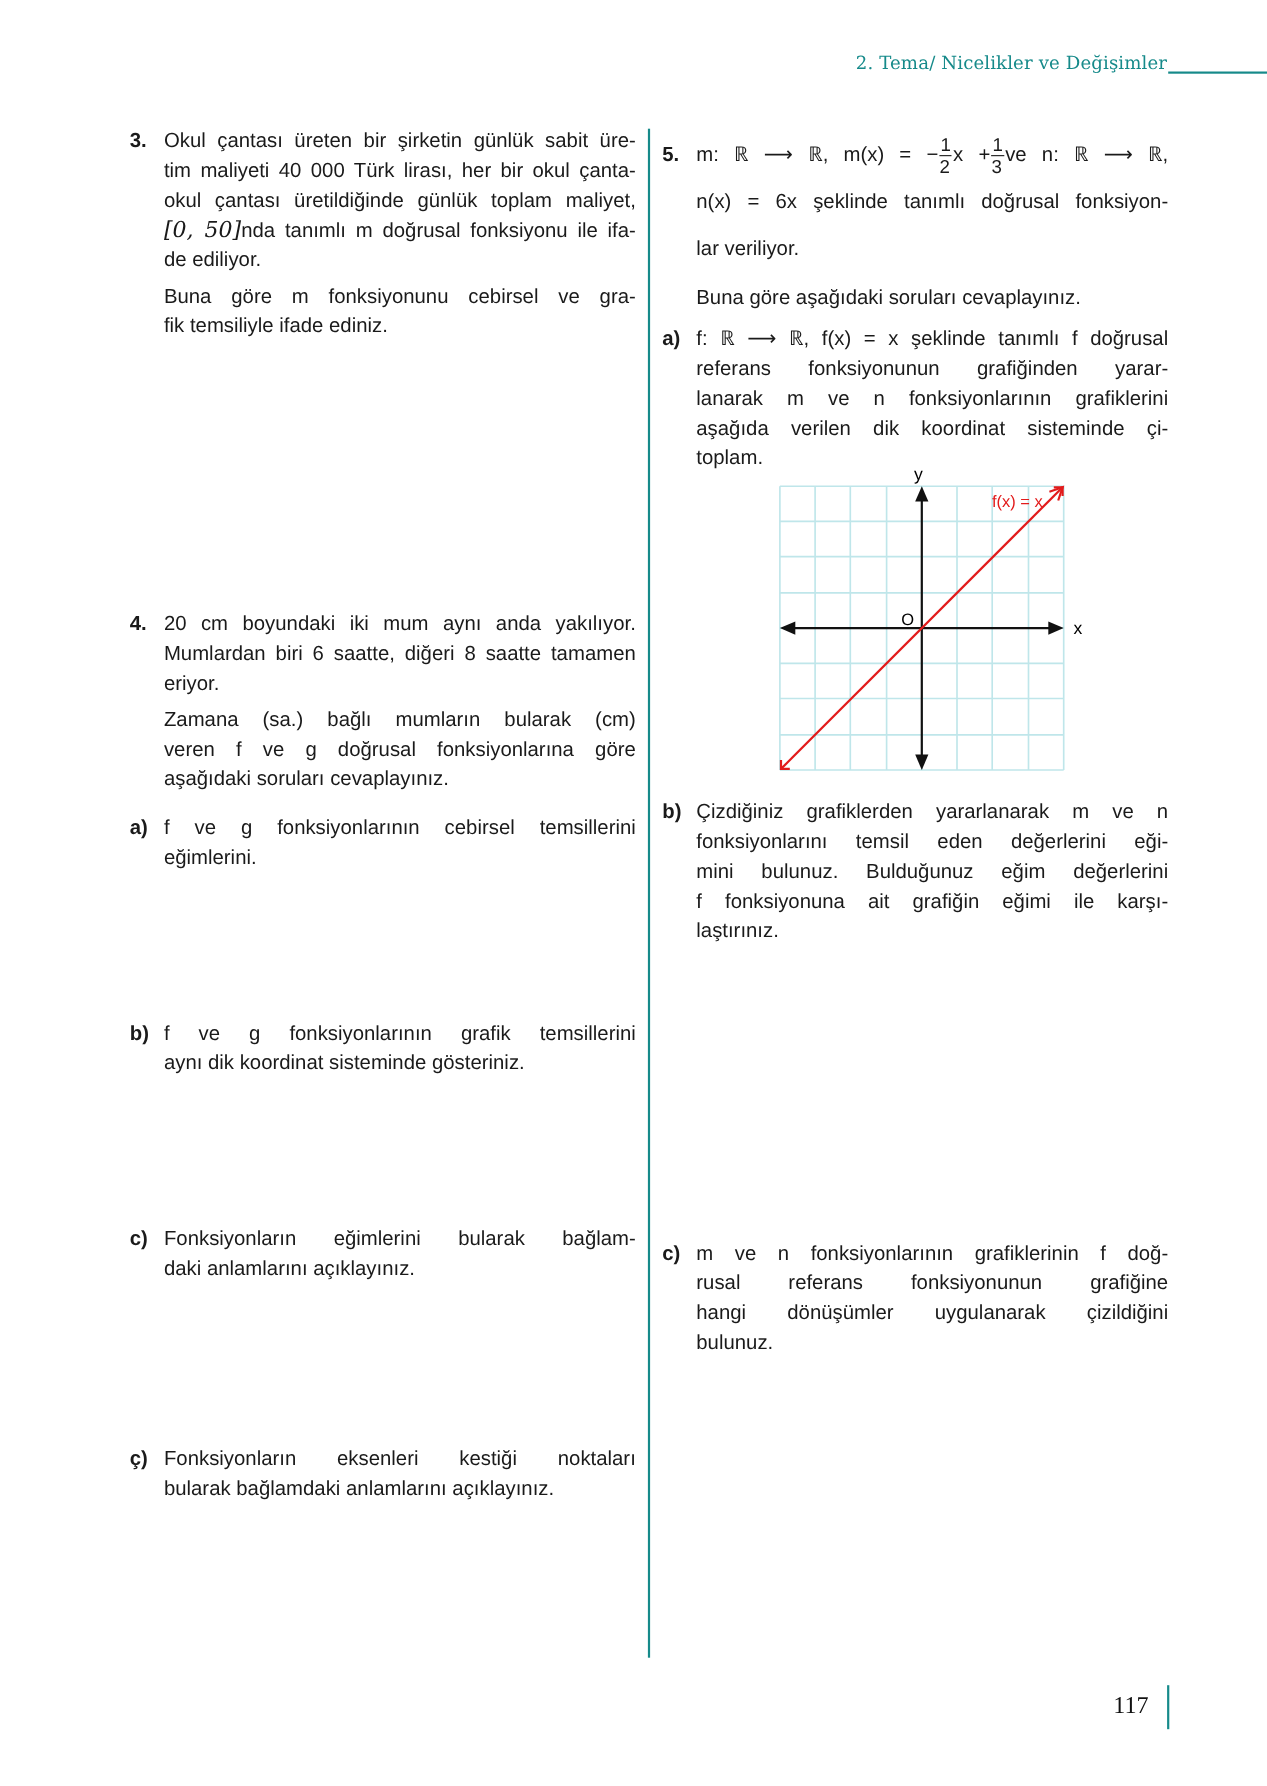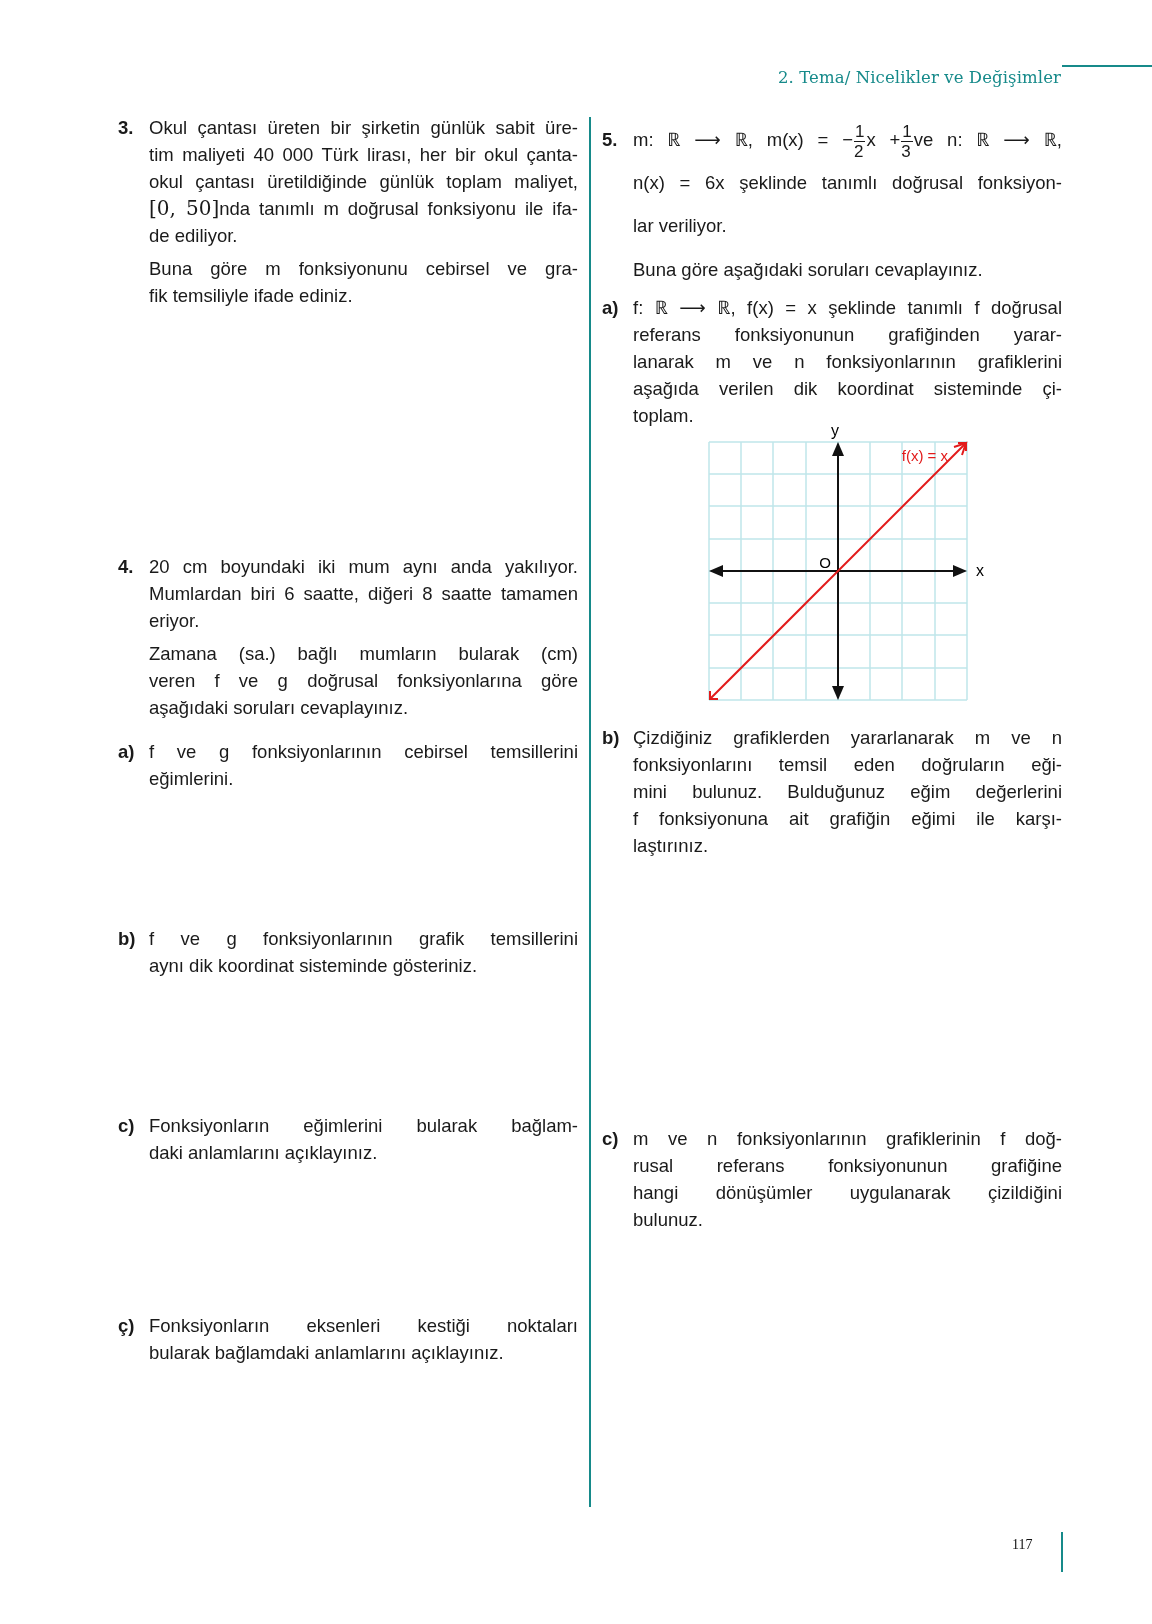--- a/index.html
+++ b/index.html
@@ -1,22 +1,22 @@
 <!DOCTYPE html>
 <html><head>
 <meta charset="utf-8">
 <style>
   html, body { margin:0; padding:0; background:#ffffff; }
   body { width:1152px; height:1624px; position:relative; overflow:hidden;
          font-family:"Liberation Sans", sans-serif; color:#1a1a1a; }
   .abs { position:absolute; }
-  .header-title { left:778px; top:48px; font-family:"DejaVu Serif", serif; font-size:16.5px; color:#168a8a; letter-spacing:0.1px; white-space:nowrap;margin-top:20px; }
+  .header-title { left:778px; top:48px; font-family:"DejaVu Serif", serif; font-size:16.5px; color:#168a8a; letter-spacing:0.1px; white-space:nowrap; }
   .header-rule { left:1062px; top:65px; width:90px; height:2px; background:#168a8a; }
   .divider { left:589px; top:117px; width:2px; height:1390px; background:#168a8a; }
-  .page-num { left:1012px; top:1537px; font-family:"Liberation Serif", serif; font-size:14px; color:#111; }
+  .page-num { left:1012px; top:1537px; font-family:"Liberation Serif", serif; font-size:22px; color:#111; }
   .page-rule { left:1061px; top:1532px; width:2px; height:40px; background:#168a8a; }
 
   .q { position:absolute; font-size:18.5px; line-height:27px; }
   .q .num { position:absolute; left:0; top:0; font-weight:bold; }
   .q .body { margin-left:31px; text-align:justify; }
   .q .bold { font-weight:normal; }
   .q .gap { height:6px; }
   .line { display:block; text-align:justify; text-align-last:justify; }
   .line.last { text-align-last:left; }
 
@@ -31,21 +31,21 @@
 <div class="abs header-title">2. Tema/ Nicelikler ve Değişimler</div>
 <div class="abs header-rule"></div>
 <div class="abs divider"></div>
 
 <div class="q" style="left:118px; top:114px; width:460px;">
   <span class="num">3.</span>
   <div class="body">
     <span class="line">Okul çantası üreten bir şirketin günlük sabit üre-</span>
     <span class="line">tim maliyeti 40 000 Türk lirası, her bir okul çanta-</span>
     <span class="line">okul çantası üretildiğinde günlük toplam maliyet,</span>
-    <span class="line"><span class="math" style="font-size:20px;">[0, 50]</span><span>nda tanımlı m doğrusal fonksiyonu ile ifa-</span></span>
+    <span class="line"><span class="math" style="font-size:20px;font-style:italic;">[0, 50]</span><span>nda tanımlı m doğrusal fonksiyonu ile ifa-</span></span>
     <span class="line last">de ediliyor.</span>
     <div class="gap"></div>
     <span class="line bold">Buna göre m fonksiyonunu cebirsel ve gra-</span>
     <span class="line last bold">fik temsiliyle ifade ediniz.</span>
   </div>
 </div>
 
 <div class="q" style="left:118px; top:553px; width:460px;">
   <span class="num">4.</span>
   <div class="body">
@@ -149,21 +149,21 @@
   <text x="135" y="16" font-size="16" font-family="Liberation Sans, sans-serif" text-anchor="middle">y</text>
   <text x="280" y="156" font-size="16" font-family="Liberation Sans, sans-serif" text-anchor="middle">x</text>
   <text x="131" y="148" font-size="15" font-family="Liberation Sans, sans-serif" text-anchor="end">O</text>
   <text x="248" y="41" font-size="15" font-family="Liberation Sans, sans-serif" fill="#e21b1b" text-anchor="end">f(x) = x</text>
 </svg>
 
 <div class="q bold" style="left:602px; top:724px; width:460px;">
   <span class="num">b)</span>
   <div class="body">
     <span class="line">Çizdiğiniz grafiklerden yararlanarak m ve n</span>
-    <span class="line">fonksiyonlarını temsil eden doğruların eği-</span>
+    <span class="line">fonksiyonlarını temsil eden değerlerini eği-</span>
     <span class="line">mini bulunuz. Bulduğunuz eğim değerlerini</span>
     <span class="line">f fonksiyonuna ait grafiğin eğimi ile karşı-</span>
     <span class="line last">laştırınız.</span>
   </div>
 </div>
 
 <div class="q bold" style="left:602px; top:1125px; width:460px;">
   <span class="num">c)</span>
   <div class="body">
     <span class="line">m ve n fonksiyonlarının grafiklerinin f doğ-</span>

